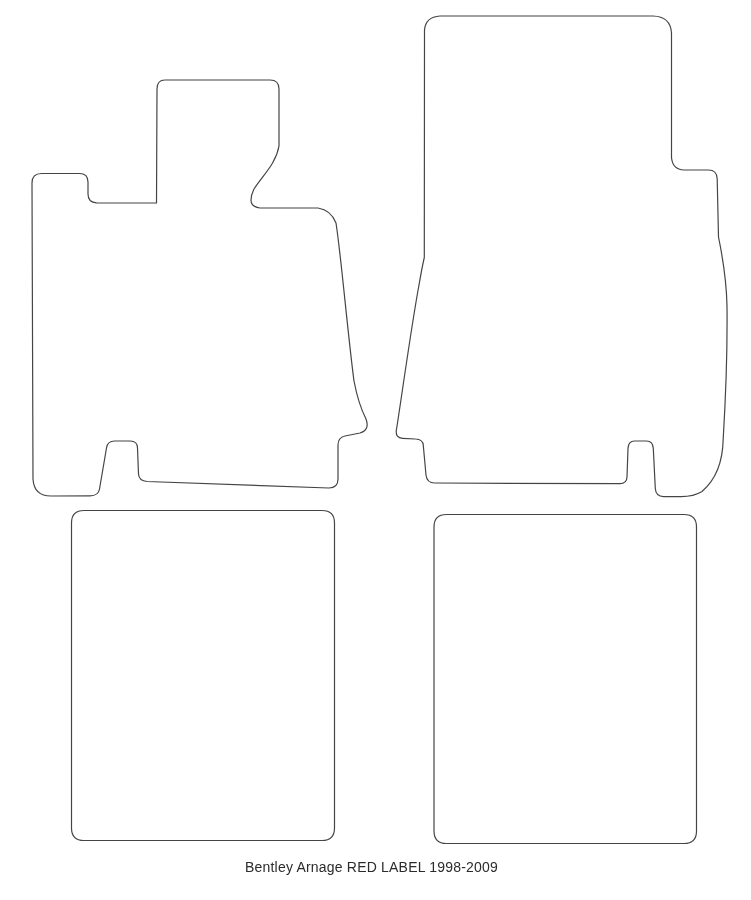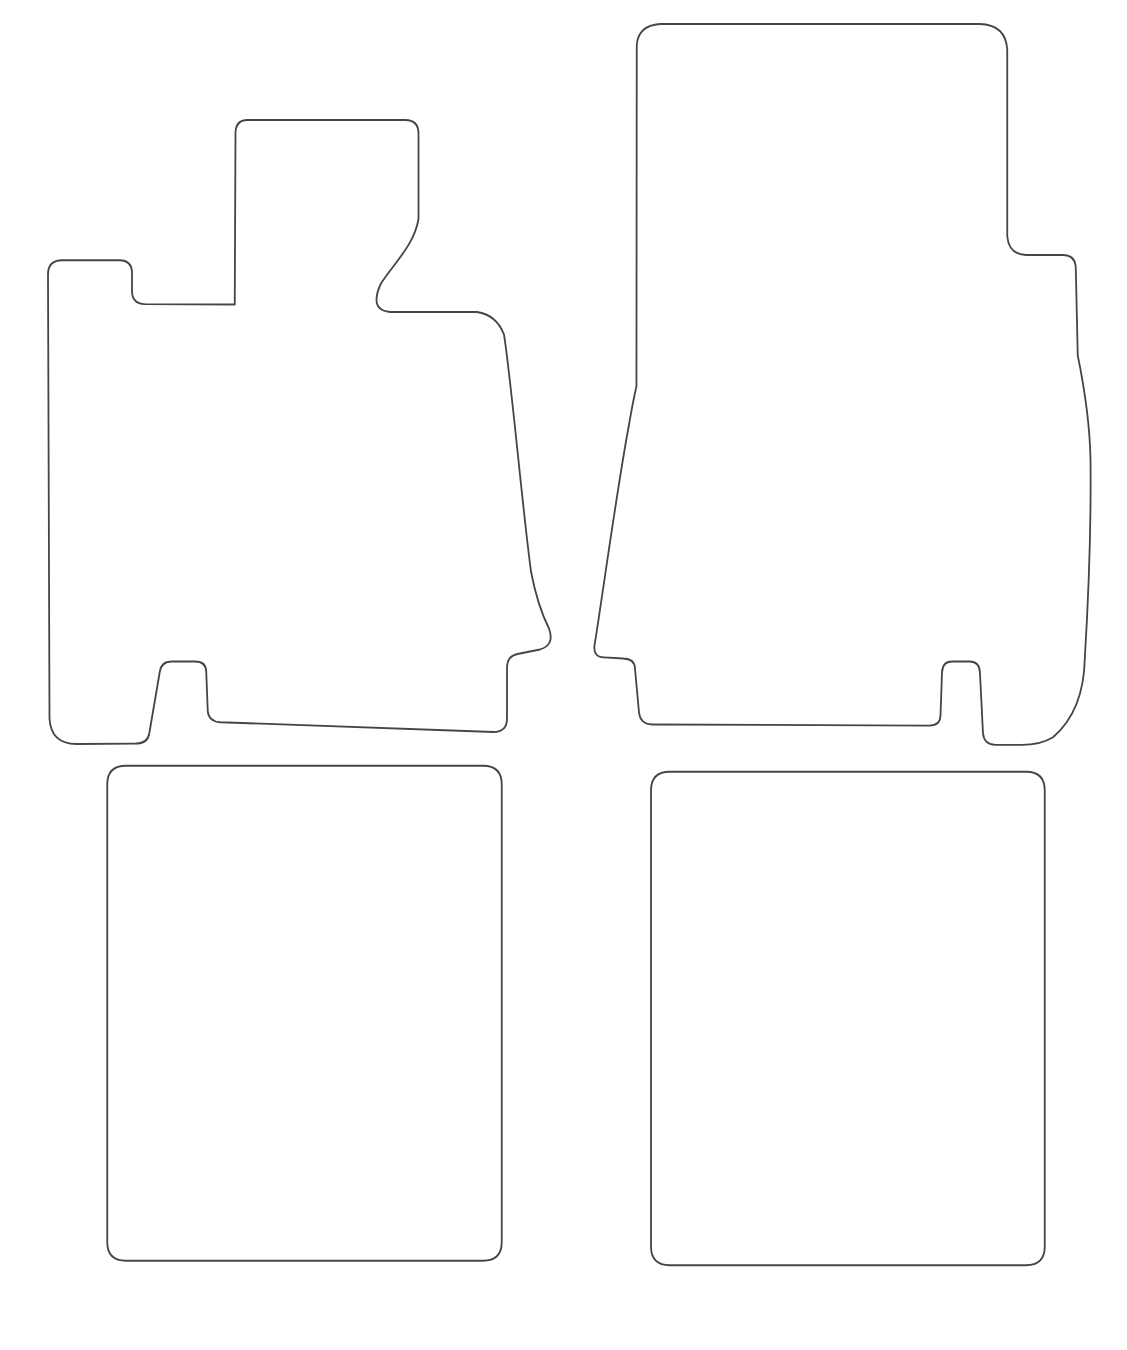--- a/index.html
+++ b/index.html
@@ -45,14 +45,15 @@
 
 <div class="page">
 
   <svg class="diagram-svg" width="751" height="900" viewBox="0 0 751 900" xmlns="http://www.w3.org/2000/svg">
     <path class="mat" d="M 165 80 L 270 80 Q 279 80 279 89 L 279 146 C 276 164 262 176 254 189 C 252 193 251 197 251 200 Q 251 207 260 208 L 318 208 Q 331 210 336 223 C 341 255 348 336 354 381 C 357 397 361 409 366 419 Q 370 430 360 433 L 345 436 Q 338 437.5 338 445 L 338 479 Q 338 488 329 488 L 147 481.5 Q 139 481 138.5 474 L 137.5 448 Q 137.5 441 130 441 L 114.5 441 Q 107.5 441 106.5 448 L 99.5 489 Q 98.5 495.8 90 495.8 L 51 496 Q 34 496 33 479 L 32 183 Q 32 173.5 41.5 173.5 L 79.5 173.5 Q 88 173.5 88 182 L 88 194 Q 88 202.5 96.5 202.8 L 156.5 203 L 157 89 Q 157 80 165 80 Z" stroke="#454545"></path>
     <path class="mat" d="M 440 16 L 653 16 Q 670.5 16.5 671.5 33 L 671.5 157.5 Q 672.5 169.5 684 170 L 708.5 170 Q 717 170 717.2 179 L 718.5 237 C 723 259 726.5 281 727 306 C 727.5 350 725 409 723.2 439 Q 722.5 474 702 491.5 Q 693.5 496.8 680 496.6 L 663.5 496.6 Q 655.8 496.3 655.3 488.5 L 653.3 448.5 Q 653 441 646.5 441 L 634.5 441 Q 628.3 441 628 448.5 L 627 477 Q 626.8 483.8 619.5 483.7 L 434.8 483 Q 426.8 482.8 426 475 L 423.3 445.5 Q 423 439.2 415.5 439 L 402.5 438.3 Q 395.5 438 396.3 430.5 C 400.5 405 411 328 419 285 Q 421.8 268.5 424.3 257.5 L 424.5 30 Q 425.5 17 440 16 Z" stroke="#454545"></path>
     <path class="mat" d="M 84 510.5 L 322 510.5 Q 334.5 510.5 334.5 523 L 334.5 828 Q 334.5 840.5 322 840.5 L 84 840.5 Q 71.5 840.5 71.5 828 L 71.5 523 Q 71.5 510.5 84 510.5 Z" stroke="#454545"></path>
     <path class="mat" d="M 446.5 514.5 L 684 514.5 Q 696.5 514.5 696.5 527 L 696.5 831 Q 696.5 843.5 684 843.5 L 446.5 843.5 Q 434 843.5 434 831 L 434 527 Q 434 514.5 446.5 514.5 Z" stroke="#454545"></path>
   </svg>
 
+  <div class="caption">Bentley Arnage RED LABEL 1998-2009</div>
 
 </div>
 
 </body></html>

